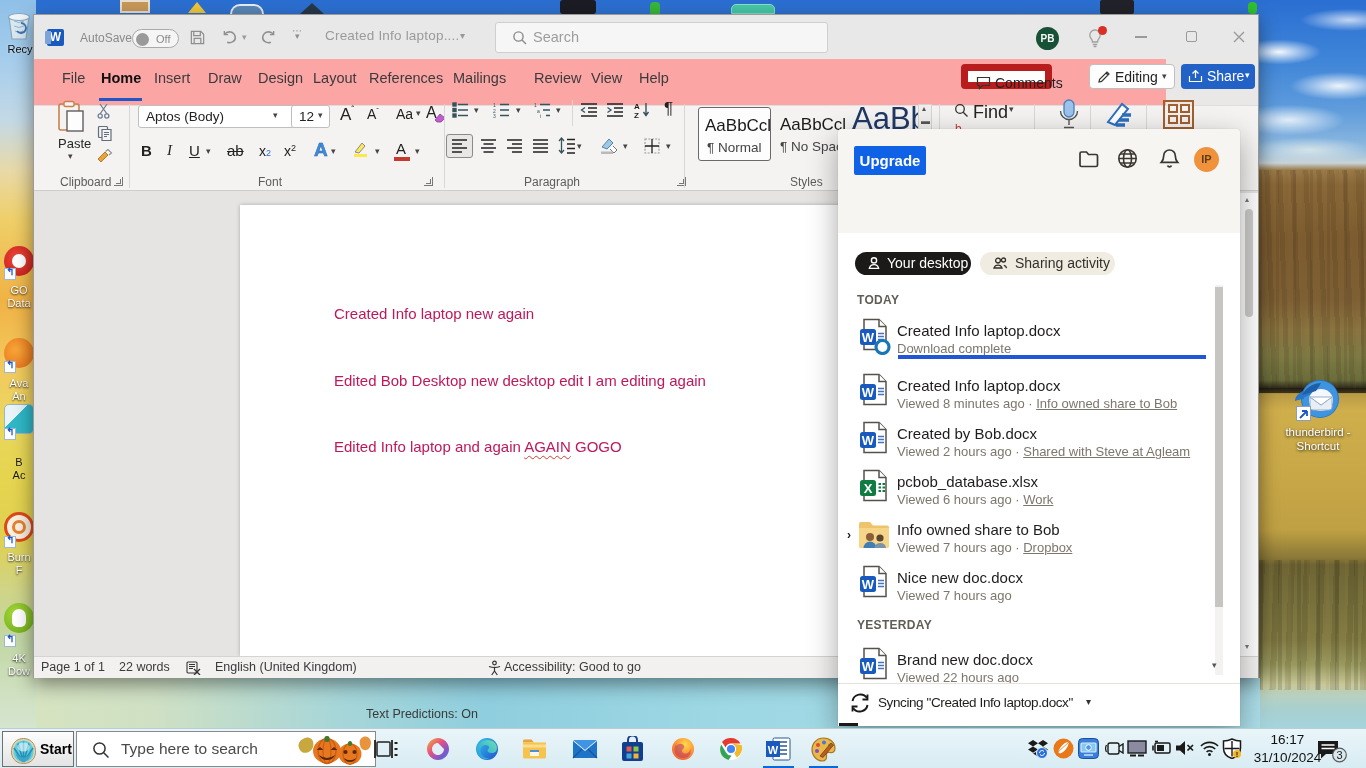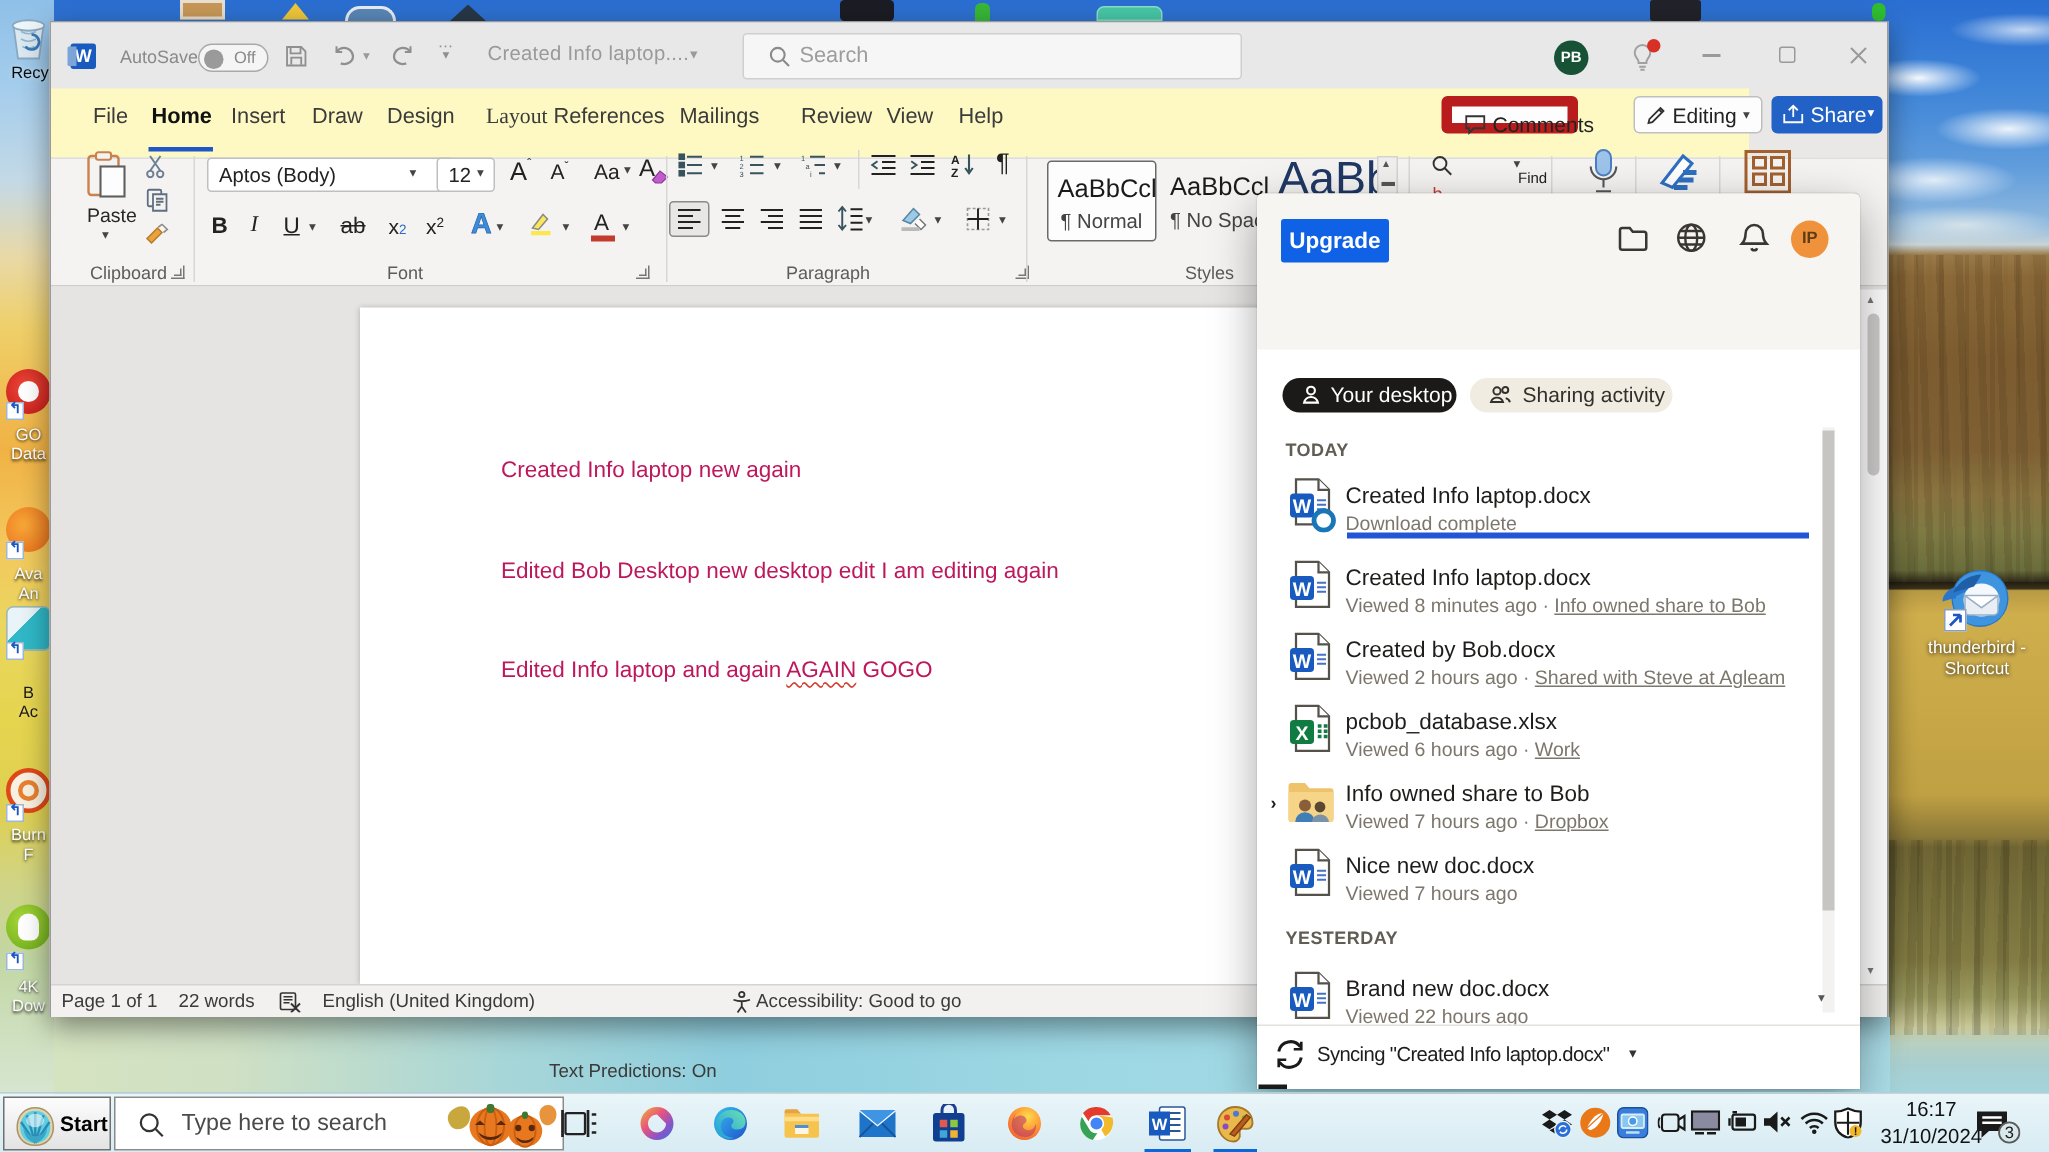--- a/index.html
+++ b/index.html
@@ -45,21 +45,21 @@
   
   .dlabel { color:#fff; font-size:11px; text-shadow:0 1px 2px rgba(0,0,0,.85); width:70px; left:-16px; text-align:center; line-height:13px; }
   .dico { width:30px; height:30px; border-radius:4px; left:4px; }
   .badge { width:12px; height:12px; background:#fff; border:1px solid #9db8d8; left:4px; }
   .badge:after{ content:"\21B1"; position:absolute; left:1px; top:-3px; color:#1b56c4; font-size:10px; font-weight:bold; transform:scaleX(-1);}
 
   
   #word { left:33px; top:14px; width:1226px; height:664px; background:#e9e8e7;
     border:1px solid #9a9a9a; box-shadow:0 6px 18px rgba(0,0,0,.45); }
   #titlebar { left:0; top:0; width:1224px; height:44px; background:#e8e8e8; }
-  #tabrow { left:0; top:44px; width:1132px; height:46px; background:#fef9c3; }
+  #tabrow { left:0; top:44px; width:1132px; height:46px; background:#fca5a5; }
   .tab { top:11px; font-size:14.5px; color:#3b3b3b; }
   #ribbon { left:0; top:90px; width:1224px; height:86px; background:#f4f3f2; border-top:1px solid #dedede; border-bottom:1px solid #cfcdcb;}
   .glabel { font-size:12px; color:#5c5c5c; top:69px; }
   .vdiv { width:1px; background:#d9d7d5; top:-2px; height:84px; }
   #docarea { left:0; top:176px; width:1224px; height:465px; background:#e6e4e2; overflow:hidden; }
   #page { left:206px; top:14px; width:818px; height:451px; background:#fff; box-shadow:0 0 4px rgba(0,0,0,.25); }
   .dtext { font-size:15px; color:#be185d; }
   #statusbar { left:0; top:641px; width:1224px; height:22px; background:#f2f1f0; border-top:1px solid #d6d4d2; font-size:12.5px; color:#3a3a3a; }
   .sb { top:3px; }
 
@@ -209,21 +209,21 @@
         <path d="M1 1 L11 11 M11 1 L1 11"></path>
       </svg>
   </div>
   <div id="tabrow" class="abs">
     <span class="tab abs" style="left:28px;">File</span>
     <span class="tab abs" style="left:67px;color:#111;font-weight:bold;">Home</span>
     <div class="abs" style="left:65px;top:39px;width:43px;height:2.5px;background:#1f57c9;"></div>
     <span class="tab abs" style="left:120px;">Insert</span>
     <span class="tab abs" style="left:174px;">Draw</span>
     <span class="tab abs" style="left:224px;">Design</span>
-    <span class="tab abs" style="left:290px;font-family:Liberation Serif, serif;">Layout</span>
+    <span class="tab abs" style="left:279px;">Layout</span>
     <span class="tab abs" style="left:335px;">References</span>
     <span class="tab abs" style="left:419px;">Mailings</span>
     <span class="tab abs" style="left:500px;">Review</span>
     <span class="tab abs" style="left:557px;">View</span>
     <span class="tab abs" style="left:605px;">Help</span>
 
     <div class="abs" style="left:927px;top:5px;width:91px;height:25px;background:#fdfdfd;border:7px solid #b91c1c;border-radius:4px;">
       <svg class="abs" style="left:8px;top:5px;" width="15" height="14" viewBox="0 0 15 14" fill="none" stroke="#333" stroke-width="1.2">
           <path d="M1.5 1.5h12v8h-7l-3 3v-3h-2z"></path>
         </svg>
@@ -401,21 +401,21 @@
       <span class="abs" style="left:3px;top:-1px;font-size:8px;color:#555;">▴</span>
       <span class="abs" style="left:2px;top:11px;font-size:9px;color:#555;">▬</span>
     </div>
     <div class="glabel abs" style="left:756px;">Styles</div>
     <div class="vdiv abs" style="left:905px;"></div>
 
     <svg class="abs" style="left:920px;top:-3px;" width="15" height="15" viewBox="0 0 15 15" fill="none" stroke="#333" stroke-width="1.3">
         <circle cx="6" cy="6" r="4.3"></circle>
         <path d="M9.2 9.2 L13.5 13.5"></path>
       </svg>
-    <span class="abs" style="left:978px;top:-4px;font-size:10px;color:#222;margin-top:12px;">Find</span>
+    <span class="abs" style="left:939px;top:-4px;font-size:18px;color:#222;">Find</span>
     <span class="abs" style="left:975px;top:-2px;font-size:9px;color:#444;">▾</span>
     <span class="abs" style="left:921px;top:16px;font-size:12px;color:#c33b2e;">b̫</span>
     <div class="vdiv abs" style="left:1000px;"></div>
 
     <svg class="abs" style="left:1022px;top:-7px;" width="26" height="34" viewBox="0 0 26 34">
       <rect x="8" y="1" width="10" height="17" rx="5" fill="#9dc3eb" stroke="#4a7fc1" stroke-width="1.3"></rect>
       <path d="M4.5 12 a8.5 8.5 0 0 0 17 0" fill="none" stroke="#555" stroke-width="1.4"></path>
       <path d="M13 21 v5 M8 28.5 h10" stroke="#555" stroke-width="1.4"></path>
     </svg>
     <div class="vdiv abs" style="left:1056px;"></div>

